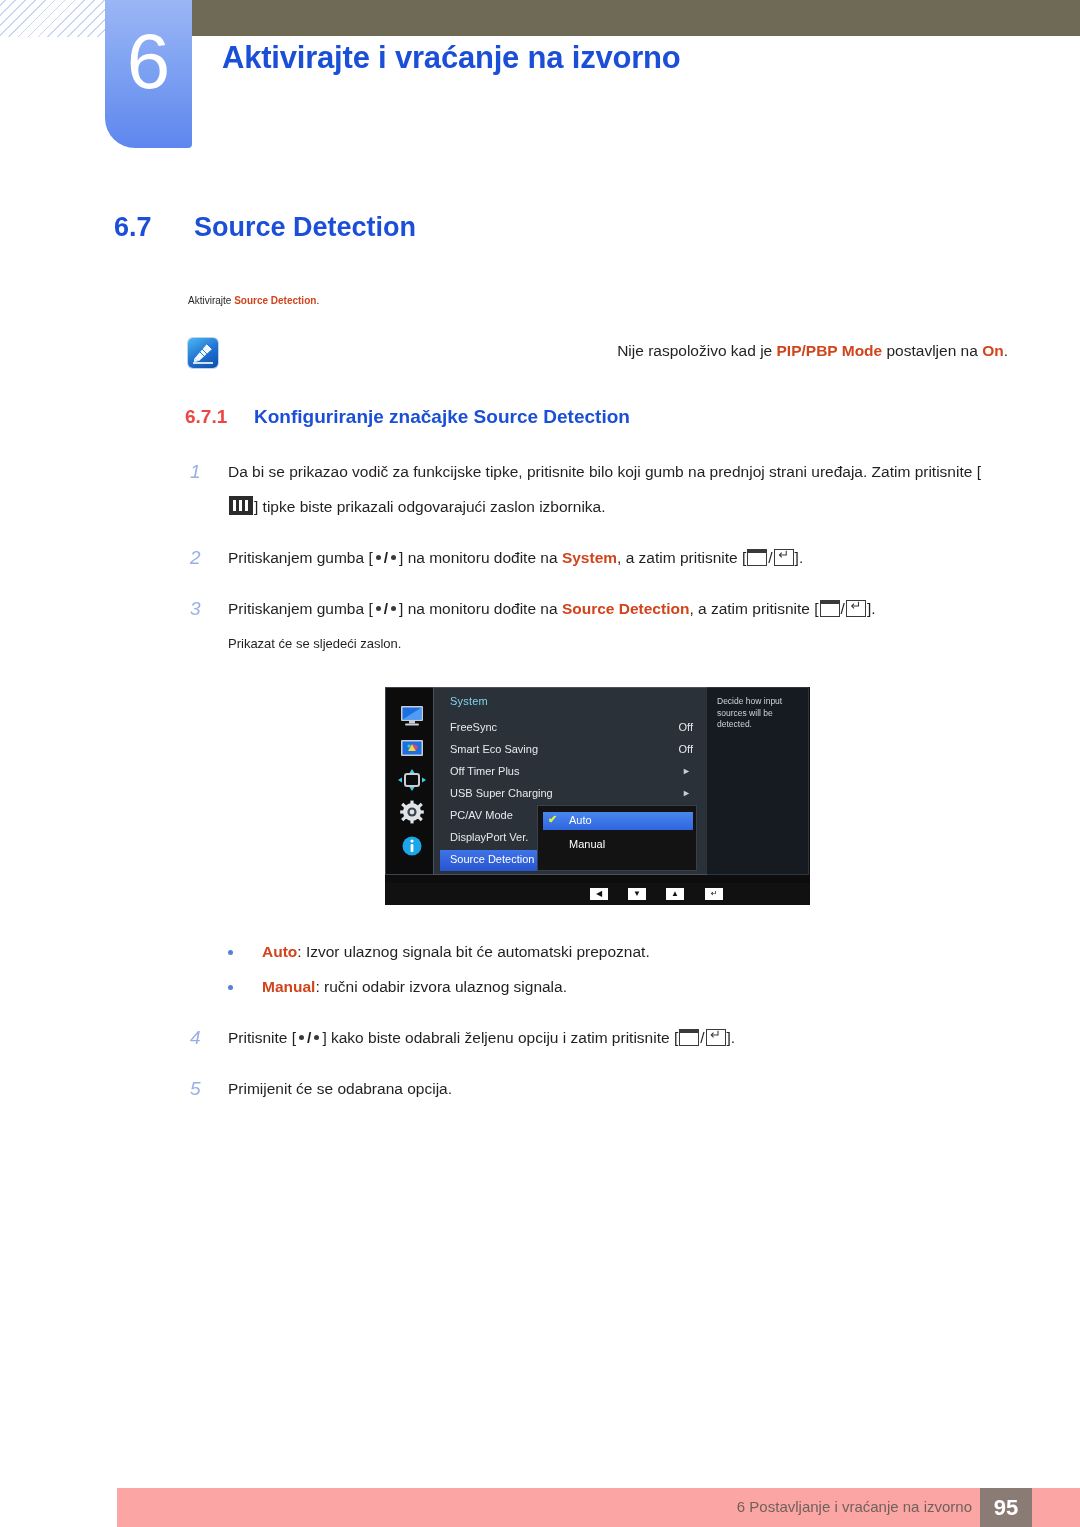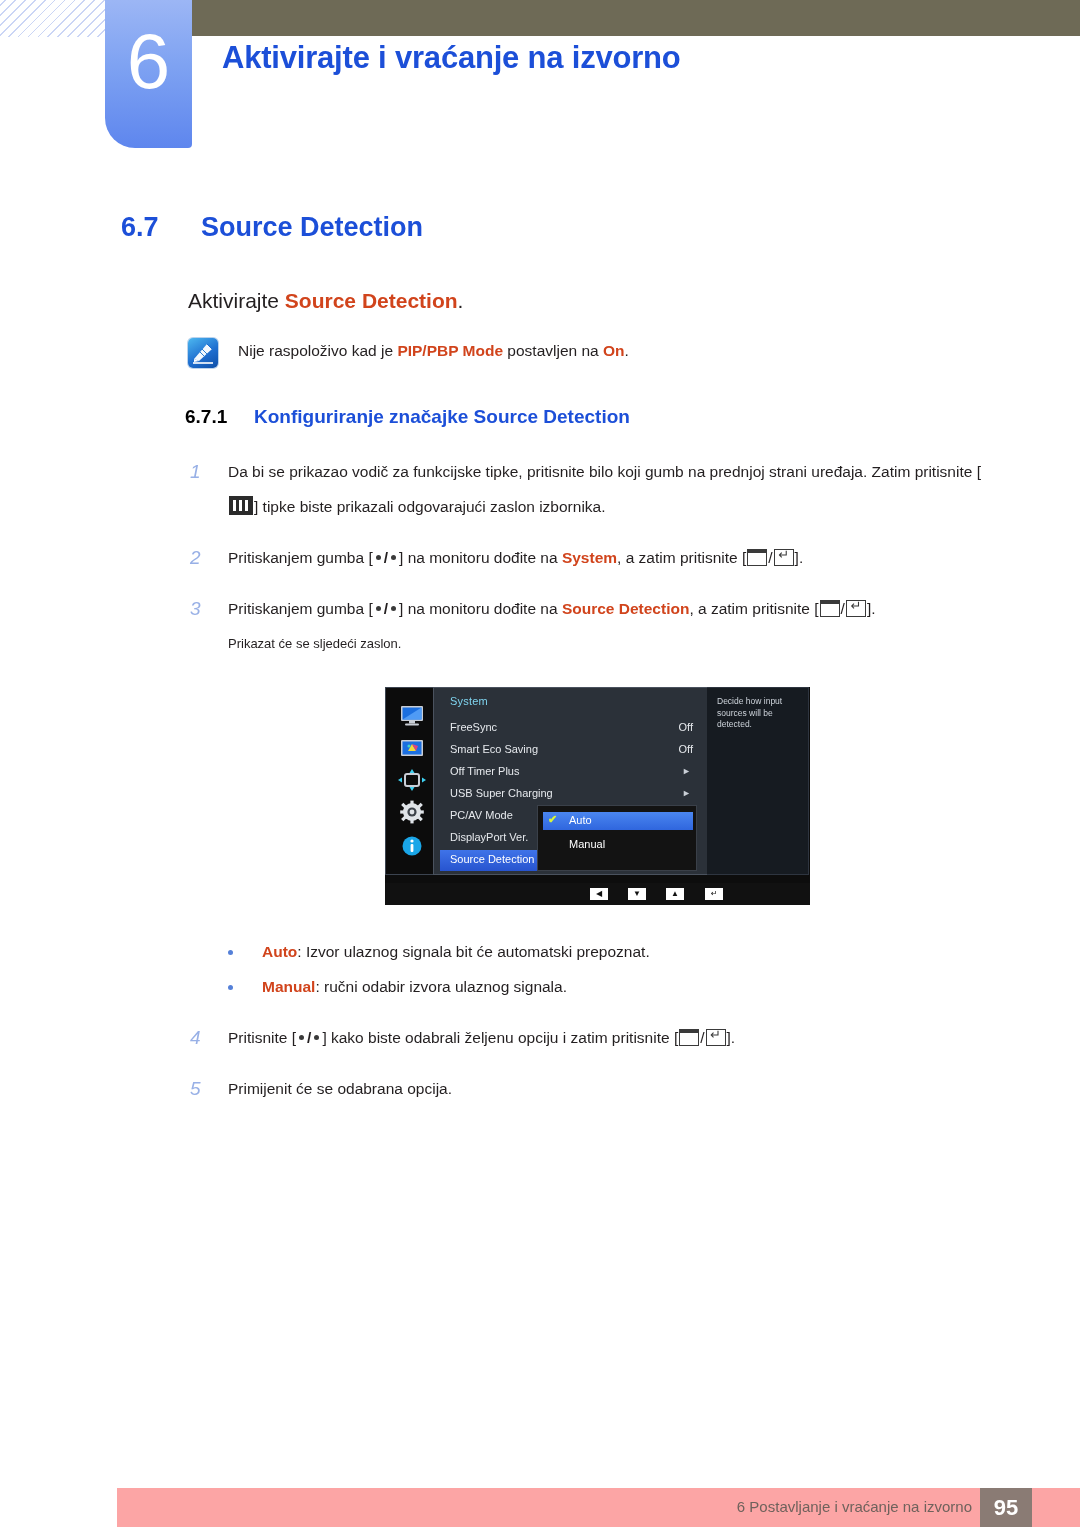--- a/index.html
+++ b/index.html
@@ -69,21 +69,21 @@
 
   
   #content {
     position: absolute;
     left: 0; top: 170px;
     width: 1080px;
   }
 
   .sec-head {
     position: relative;
-    margin: 42px 0 0 16px;
+    margin: 42px 0 0 9px;
     padding-left: 105px;
     height: 44px;
   }
   .sec-num {
     position: absolute;
     left: 105px; top: 0;
     font-size: 27px;
     font-weight: bold;
     color: #1c4fd8;
   }
@@ -91,55 +91,56 @@
     position: absolute;
     left: 185px; top: 0;
     font-size: 27px;
     font-weight: bold;
     color: #1c4fd8;
   }
 
   .para {
     padding-left: 188px;
     padding-right: 72px;
-    font-size: 21px;
+    font-size: 10px;
     line-height: 30px;
     margin-top: 30px;
   }
   .kw { color: #d1441c; font-weight: bold; }
 
   .note {
     position: relative;
     padding-left: 238px;
     padding-right: 72px;
     font-size: 15.5px;
     line-height: 26px;
     margin-top: 22px;
     min-height: 34px;
+    text-align: right;
   }
   .note-icon {
     position: absolute;
     left: 188px; top: 0px;
     width: 30px; height: 30px;
     border-radius: 5px;
     background: linear-gradient(150deg, #4db8f0 0%, #1f6fd0 55%, #0d4ea8 100%);
     box-shadow: 0 0 0 1px #bcd3ec;
   }
   .note-icon svg { display:block; }
 
   .sub-head {
     position: relative;
     margin-top: 34px;
     height: 32px;
     padding-left: 185px;
   }
   .sub-num {
     position: absolute;
     left: 185px; top: 0;
-    font-size: 19px; font-weight: bold; color: #000000;
+    font-size: 19px; font-weight: bold; color: #ef4444;
   }
   .sub-title {
     position: absolute;
     left: 254px; top: 0;
     font-size: 19px; font-weight: bold; color: #1c4fd8;
   }
 
   ol.steps { list-style: none; margin: 0; padding: 0; }
   li.step {
     position: relative;

